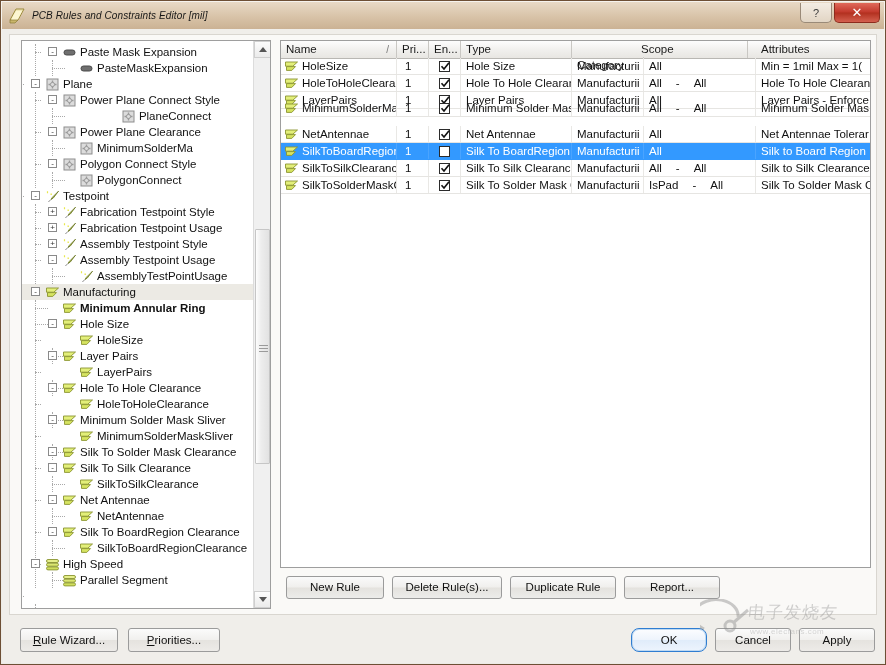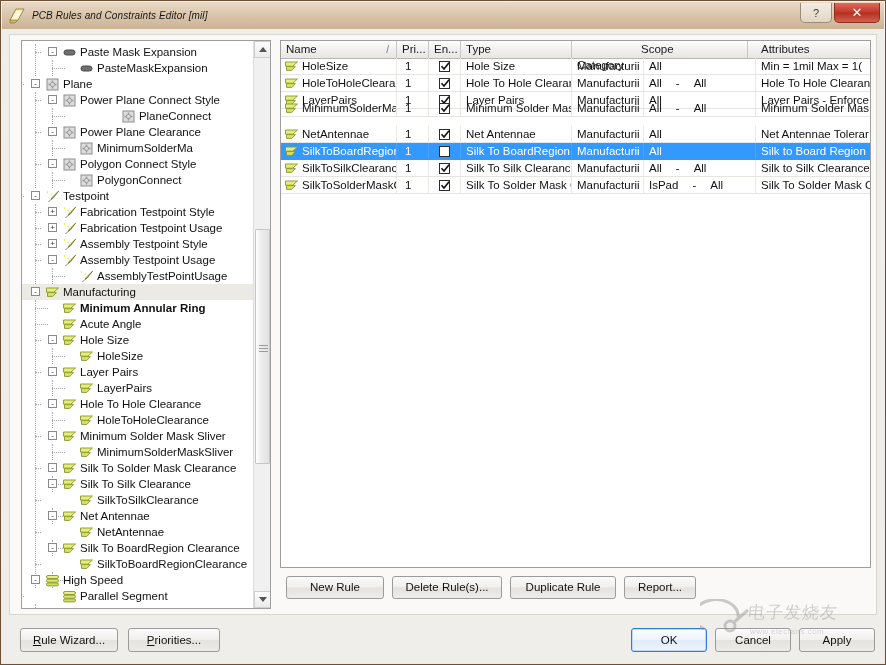--- a/index.html
+++ b/index.html
@@ -436,29 +436,20 @@
               <div class="node" style="padding-left: 40px; font-weight: bold;">
                 <span class="ico">
                   <svg width="15" height="13" viewBox="0 0 15 13">
                     <polygon points="1.5,2 13.5,2 8.8,6.2 1.5,6.2" fill="#e3ef7a" stroke="#8a9431" stroke-width=".9"></polygon>
                     <polygon points="2.5,6.6 11.5,6.6 7.8,10.4 2.5,10.4" fill="#d6e461" stroke="#8a9431" stroke-width=".9"></polygon>
                   </svg>
                 </span>
                 <span class="lbl">Minimum Annular Ring</span>
               </div>
               <div class="node" style="padding-left: 40px;">
-                <span class="ico">
-                  <svg width="15" height="13" viewBox="0 0 15 13">
-                    <polygon points="1.5,2 13.5,2 8.8,6.2 1.5,6.2" fill="#e3ef7a" stroke="#8a9431" stroke-width=".9"></polygon>
-                    <polygon points="2.5,6.6 11.5,6.6 7.8,10.4 2.5,10.4" fill="#d6e461" stroke="#8a9431" stroke-width=".9"></polygon>
-                  </svg>
-                </span>
-                <span class="lbl">Acute Angle</span>
-              </div>
-              <div class="node" style="padding-left: 40px;">
                 <span class="expander" style="left: 26px;">-</span>
                 <span class="ico">
                   <svg width="15" height="13" viewBox="0 0 15 13">
                     <polygon points="1.5,2 13.5,2 8.8,6.2 1.5,6.2" fill="#e3ef7a" stroke="#8a9431" stroke-width=".9"></polygon>
                     <polygon points="2.5,6.6 11.5,6.6 7.8,10.4 2.5,10.4" fill="#d6e461" stroke="#8a9431" stroke-width=".9"></polygon>
                   </svg>
                 </span>
                 <span class="lbl">Hole Size</span>
               </div>
               <div class="node" style="padding-left: 57px;">
@@ -786,34 +777,34 @@
                 <div class="cell" style="left: 363px; width: 112px;"><span>IsPad</span><span style="margin-left: 14px;">-</span><span style="margin-left: 14px;">All</span></div>
                 <div class="cell" style="left: 475px; width: 135px;">Silk To Solder Mask C</div>
               </div>
             </div>
         </div>
 
         <div class="grid-btns">
           <div class="btn" style="left:6px;width:98px;">New Rule</div>
           <div class="btn" style="left:112px;width:110px;">Delete Rule(s)...</div>
           <div class="btn" style="left:230px;width:106px;">Duplicate Rule</div>
-          <div class="btn" style="left:344px;width:72px;">Report...</div>
+          <div class="btn" style="left:344px;width:96px;">Report...</div>
         </div>
       </div>
 
     </div>
 
     <div class="footer">
       <div class="fbtn" style="left:18px;top:12px;width:98px;">
         <span class="u">R</span><span>ule Wizard...</span>
       </div>
       <div class="fbtn" style="left:126px;top:12px;width:92px;">
         <span class="u">P</span><span>riorities...</span>
       </div>
-      <div class="fbtn default" style="left:629px;top:12px;width:76px;">OK</div>
+      <div class="fbtn default" style="left:629px;top:12px;width:76px;border-radius:8px;">OK</div>
       <div class="fbtn" style="left:713px;top:12px;width:76px;">Cancel</div>
       <div class="fbtn" style="left:797px;top:12px;width:76px;">Apply</div>
     </div>
 
     <div class="watermark">
       <span class="wm-logo">
         <svg width="62" height="46" viewBox="0 0 62 46">
           <path d="M4 30 A22 16 0 1 1 38 18" fill="none" stroke="#8e8e8e" stroke-width="3"></path>
           <circle cx="30" cy="27" r="5" fill="none" stroke="#8e8e8e" stroke-width="3"></circle>
           <line x1="33" y1="24" x2="48" y2="11" stroke="#8e8e8e" stroke-width="3"></line>

